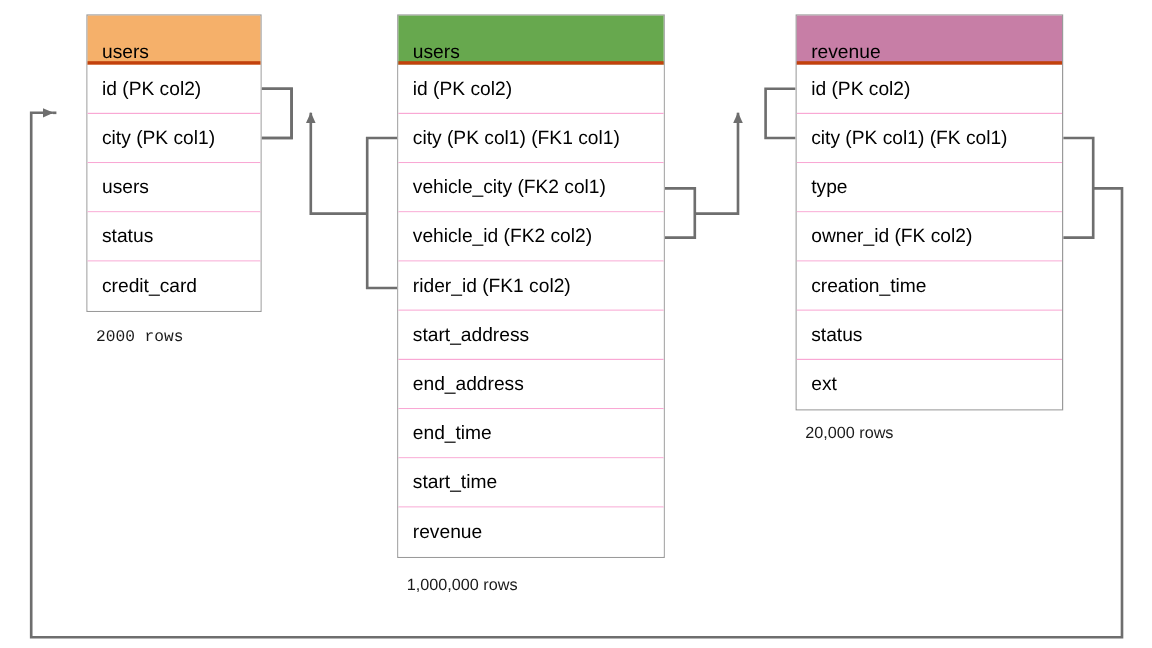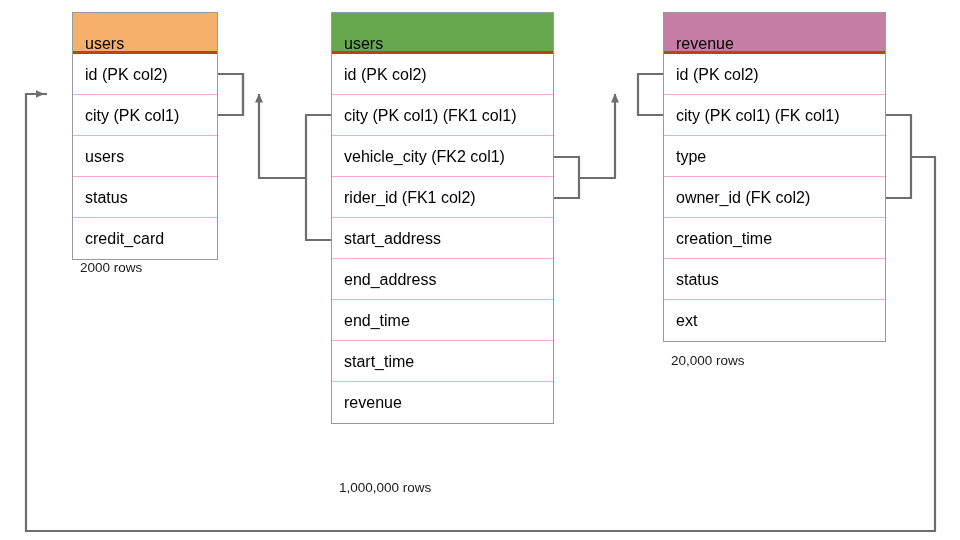--- a/index.html
+++ b/index.html
@@ -94,29 +94,30 @@
   <div class="table-box" style="left:72px; top:12px; width:146px;">
     <div class="tbl-header" style="background:#F5B06A;">
       <span>users</span>
     </div>
     <div class="tbl-row">id (PK col2)</div>
     <div class="tbl-row">city (PK col1)</div>
     <div class="tbl-row">users</div>
     <div class="tbl-row">status</div>
     <div class="tbl-row">credit_card</div>
   </div>
-  <div class="row-count" style="left:80px; top:260px;">2000 rows</div>
+  <div class="row-count" style="left:80px; top:274px;font-family:Liberation Mono, monospace;">2000 rows</div>
 
   <div class="table-box" style="left:331px; top:12px; width:223px;">
     <div class="tbl-header" style="background:#67A84E;">
       <span>users</span>
     </div>
     <div class="tbl-row">id (PK col2)</div>
     <div class="tbl-row">city (PK col1) (FK1 col1)</div>
     <div class="tbl-row">vehicle_city (FK2 col1)</div>
+    <div class="tbl-row">vehicle_id (FK2 col2)</div>
     <div class="tbl-row">rider_id (FK1 col2)</div>
     <div class="tbl-row">start_address</div>
     <div class="tbl-row">end_address</div>
     <div class="tbl-row">end_time</div>
     <div class="tbl-row">start_time</div>
     <div class="tbl-row">revenue</div>
   </div>
   <div class="row-count" style="left:339px; top:480px;">1,000,000 rows</div>
 
   <div class="table-box" style="left:663px; top:12px; width:223px;">

